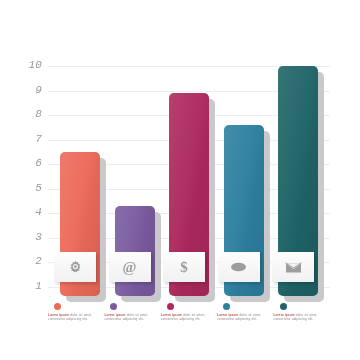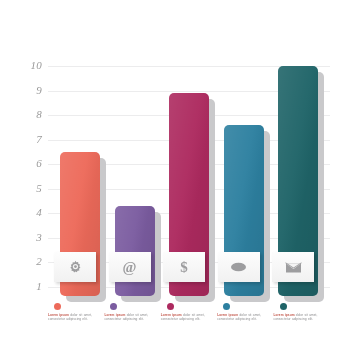--- a/index.html
+++ b/index.html
@@ -36,21 +36,21 @@
     width: 282px;
     height: 1px;
     background: #ececed;
   }
 
   .ytick {
     position: absolute;
     right: 0;
     width: 26px;
     text-align: right;
-    font-family: Liberation Serif, serif;
+    font-family: Liberation Mono, monospace;
     font-style: italic;
     font-size: 11px;
     color: #9a9a9a;
     line-height: 11px;
     letter-spacing: 0.2px;
   }
   .ytick-wrap {
     position: absolute;
     left: 6px;
     width: 36px;

